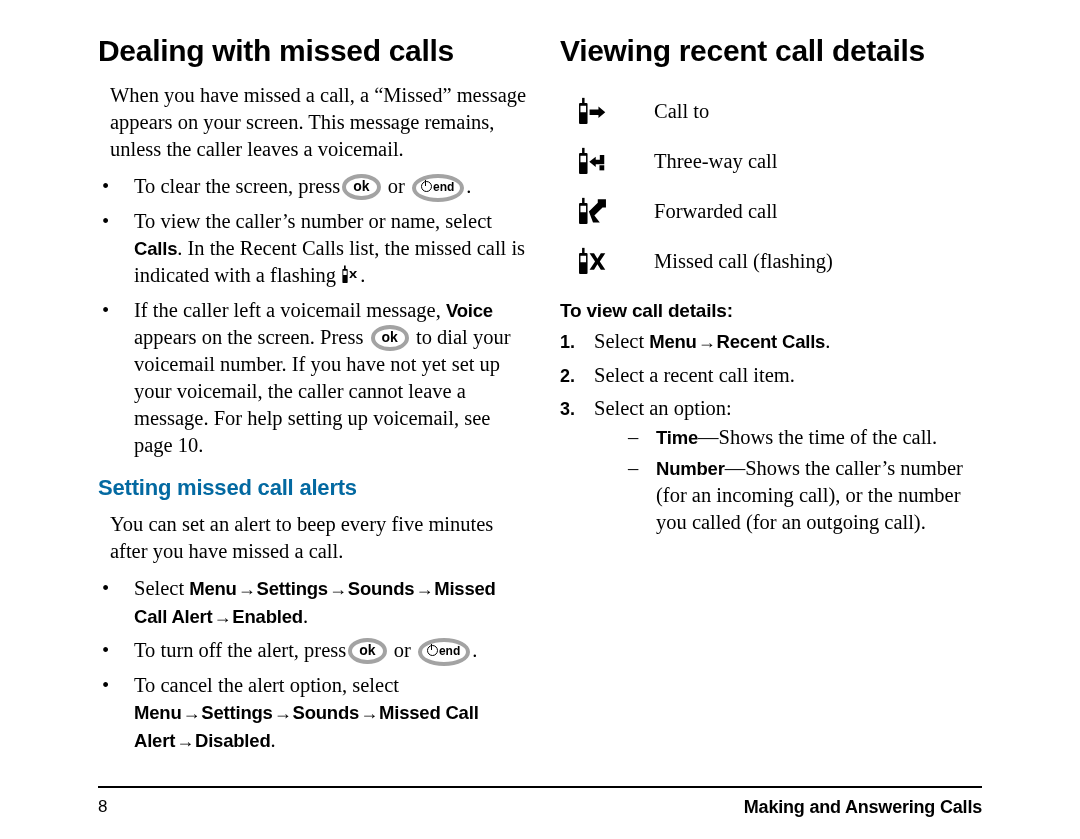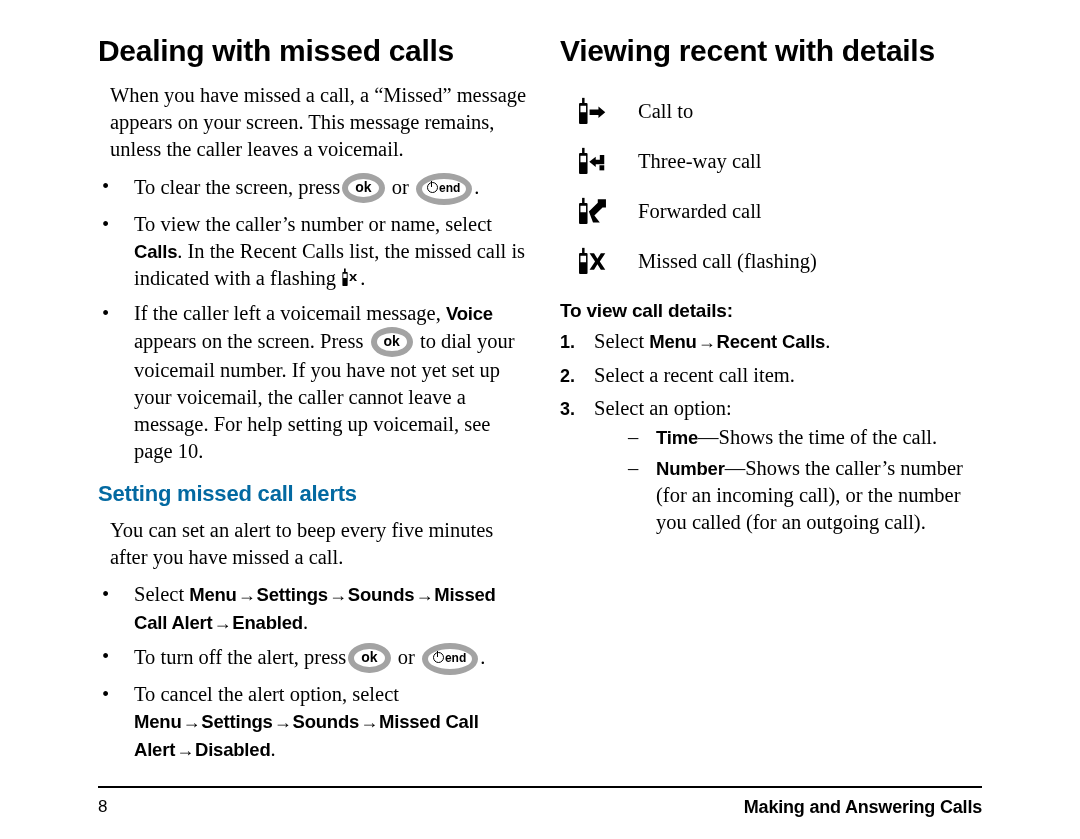--- a/index.html
+++ b/index.html
@@ -130,21 +130,21 @@
   }
   .arrow {
     font-family: "Liberation Serif", "DejaVu Serif", serif;
     font-size: 18px;
     padding: 0 1px;
   }
 
   
   .key {
     display: inline-block;
-    border: 6px solid #a3a3a3;
+    border: 4px solid #a3a3a3;
     border-radius: 50%;
     padding: 0px 7px 1px 7px;
     font-family: "Liberation Sans", "DejaVu Sans", sans-serif;
     font-weight: bold;
     font-size: 14px;
     line-height: 17px;
     vertical-align: 2px;
     margin: 0 2px;
     white-space: nowrap;
   }
@@ -181,20 +181,21 @@
   
   ul.icon-legend {
     list-style: none;
     margin: 18px 0 0 0;
     padding: 0;
   }
   ul.icon-legend > li {
     display: flex;
     align-items: center;
     height: 50px;
+    gap: 16px;
   }
   ul.icon-legend > li .icon-cell {
     width: 78px;
     flex: 0 0 78px;
     display: flex;
     align-items: center;
     padding-left: 18px;
     box-sizing: border-box;
   }
   ul.icon-legend > li .icon-label {
@@ -280,21 +281,21 @@
 
       <li>
         <span class="bullet-dot">•</span><span>To cancel the alert option, select </span><span class="b">Menu</span><span class="arrow b">→</span><span class="b">Settings</span><span class="arrow b">→</span><span class="b">Sounds</span><span class="arrow b">→</span><span class="b">Missed Call Alert</span><span class="arrow b">→</span><span class="b">Disabled</span><span>.</span>
       </li>
 
     </ul>
   </div>
 
   <div class="col col-right">
 
-    <h1 class="heading">Viewing recent with details</h1>
+    <h1 class="heading">Viewing recent call details</h1>
 
 
     <ul class="icon-legend">
 
       <li>
         <span class="icon-cell">
           <svg width="30" height="33" viewBox="0 0 44 40" aria-hidden="true">
             <rect x="6" y="0" width="3.6" height="8.5" fill="#000"></rect>
             <rect x="1.5" y="7.5" width="12.5" height="31" rx="1.6" fill="#000"></rect>
             <rect x="3.6" y="11.6" width="8.2" height="9.5" fill="#fff"></rect>

